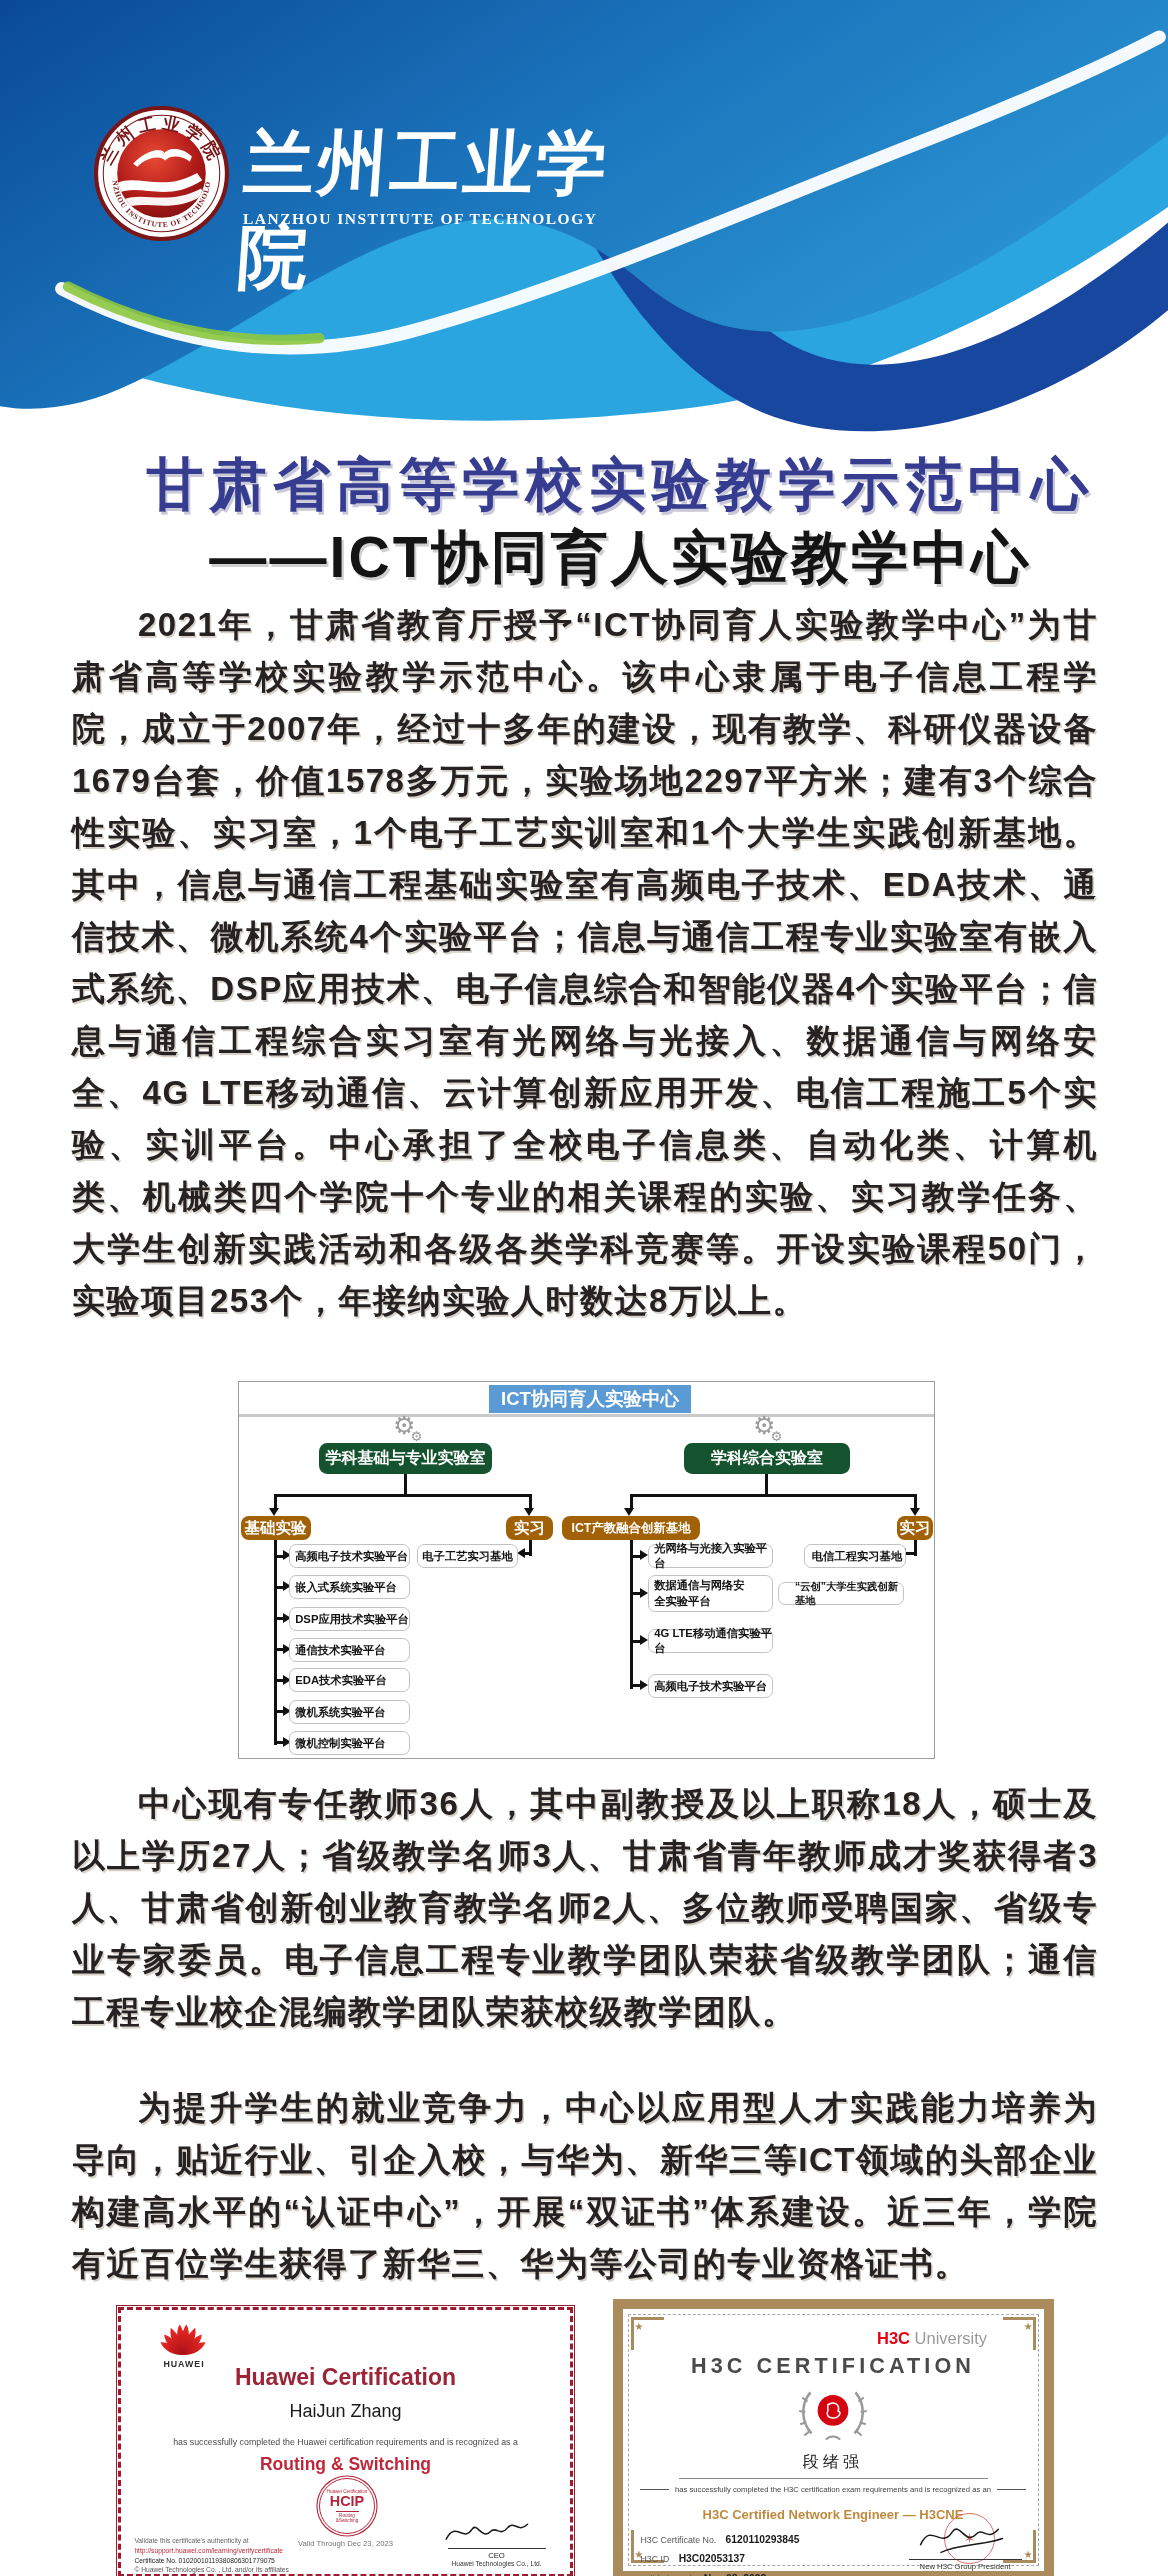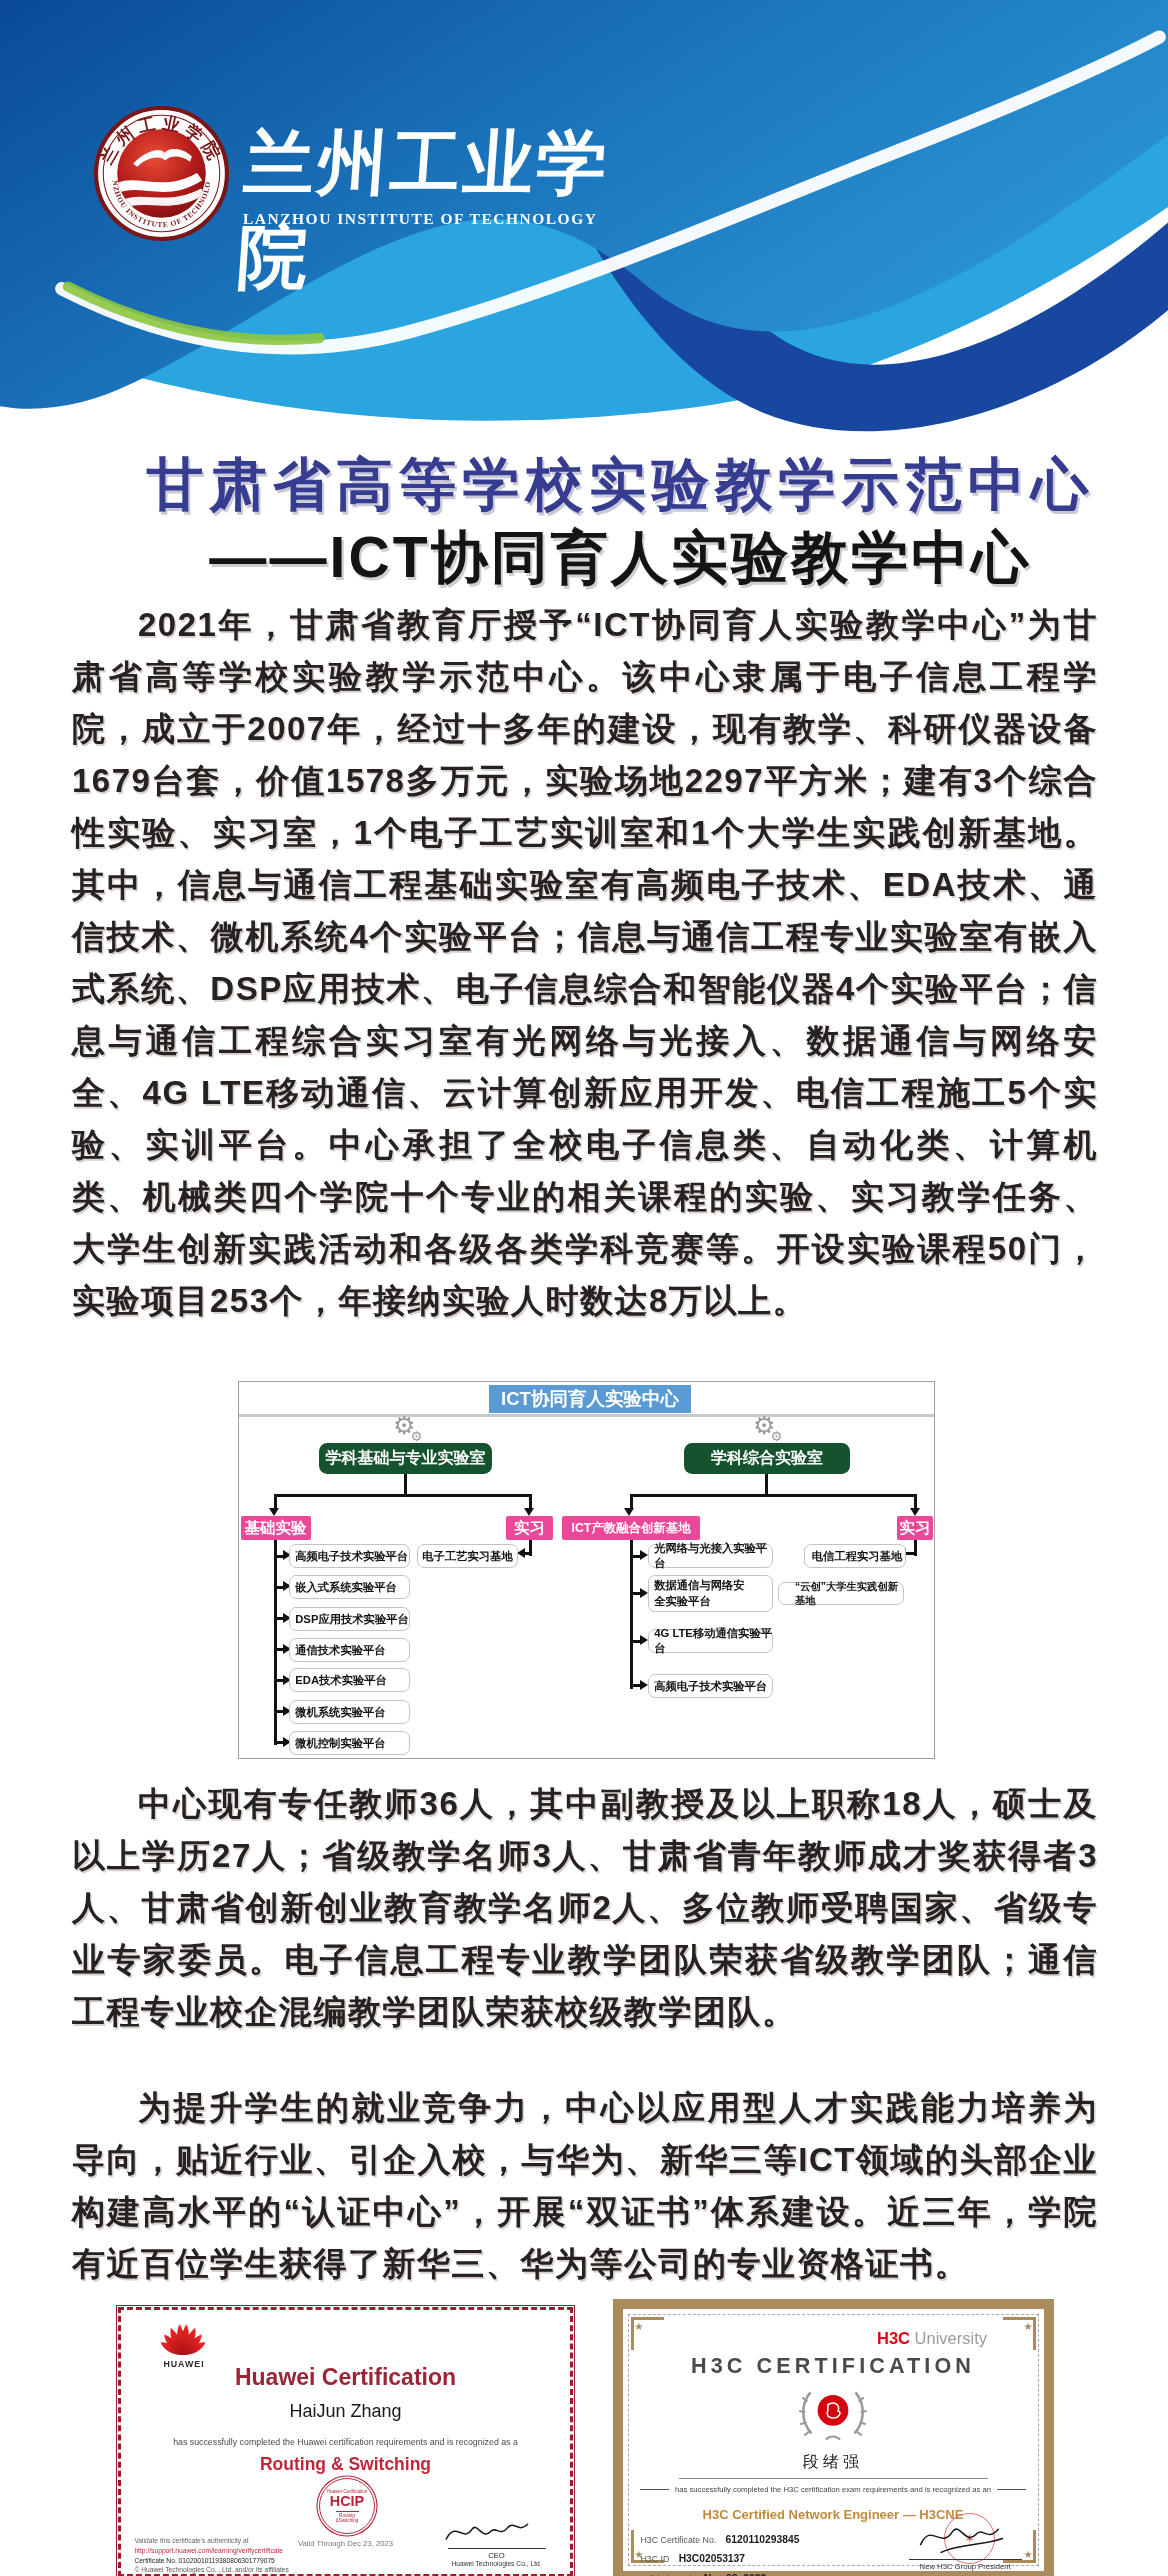--- a/index.html
+++ b/index.html
@@ -31,21 +31,21 @@
   
   #diagram{left:238px;top:1381px;width:695px;height:376px;background:#ffffff;border:1.5px solid #9e9e9e;}
   #diagram .abs{position:absolute;}
   .d-titlebox{left:250px;top:2.6px;width:202px;height:28px;background:#5b9bd5;color:#fff;
      font-size:18.5px;font-weight:bold;display:flex;align-items:center;justify-content:center;}
   .d-divider{left:0;top:32px;width:695px;height:3.1px;background:#c9c9c9;}
   .gear{color:#9b9b9b;font-size:25px;line-height:25px;}
   .gear .gear-small{position:absolute;font-size:13.4px;left:17.5px;top:11.3px;}
   .branch{background:#14532d;border-radius:8.2px;color:#fff;font-size:16px;font-weight:bold;
      display:flex;align-items:center;justify-content:center;}
-  .graybox{background:#ec4899;border-radius:2px;color:#fff;font-weight:bold;
+  .graybox{background:#a16207;border-radius:8px;color:#fff;font-weight:bold;
      display:flex;align-items:center;justify-content:center;}
   .item{background:#fff;border:1.5px solid #c2c2c2;border-radius:7.2px;color:#141414;font-weight:bold;
      font-size:11.3px;display:flex;align-items:center;padding-left:5.2px;box-sizing:border-box;}
   .lv{width:3.1px;background:#111;}
   .lh{height:3.1px;background:#111;}
   .ah-right{width:0;height:0;border-top:5.7px solid transparent;border-bottom:5.7px solid transparent;border-left:8.2px solid #111;}
   .ah-left{width:0;height:0;border-top:5.7px solid transparent;border-bottom:5.7px solid transparent;border-right:8.2px solid #111;}
   .ah-down{width:0;height:0;border-left:5.7px solid transparent;border-right:5.7px solid transparent;border-top:8.2px solid #111;}
 
   

